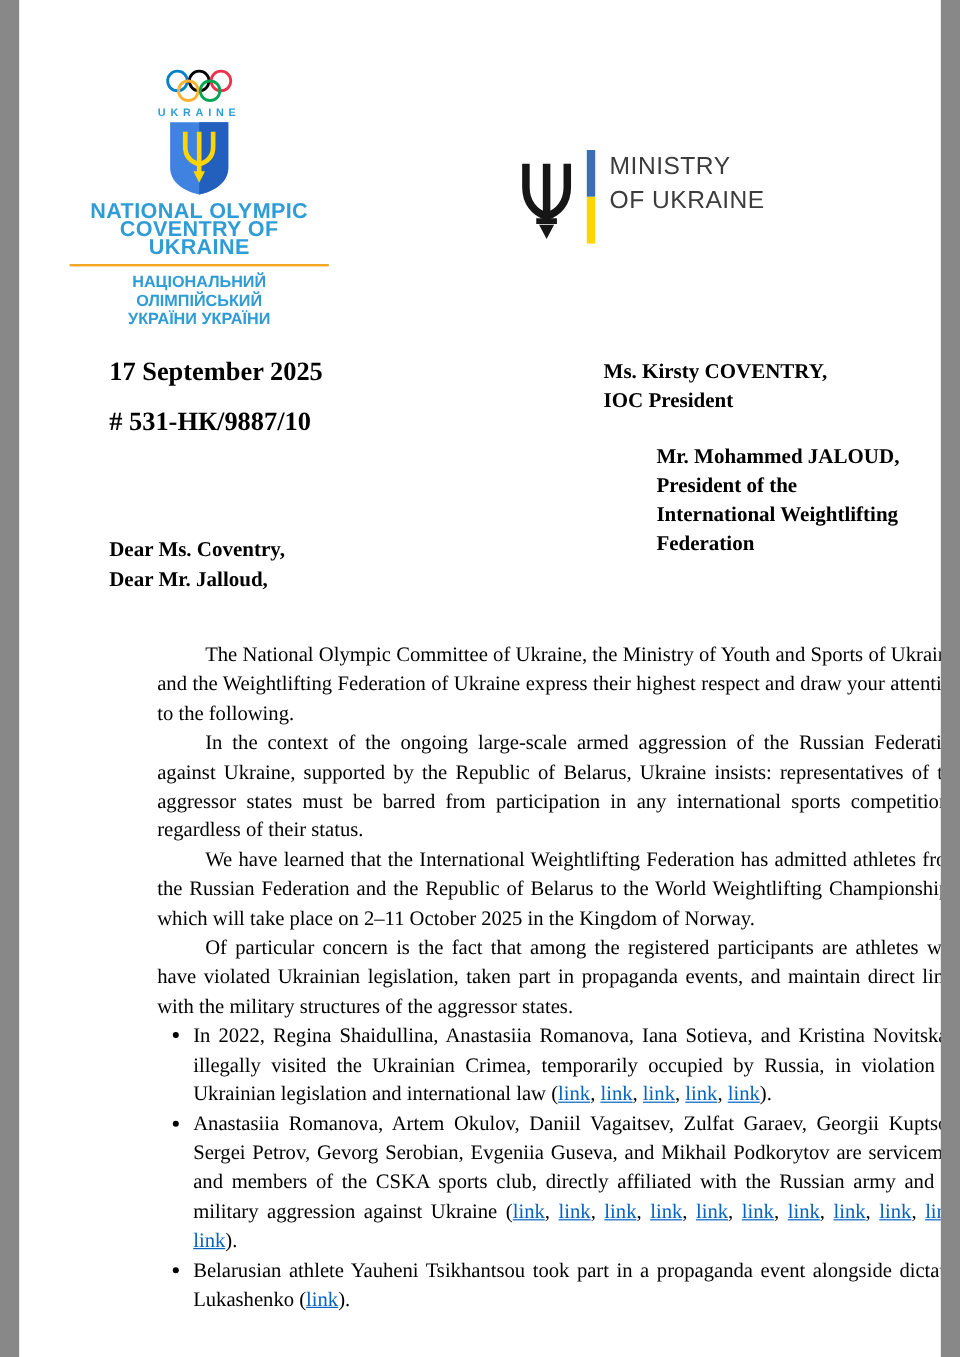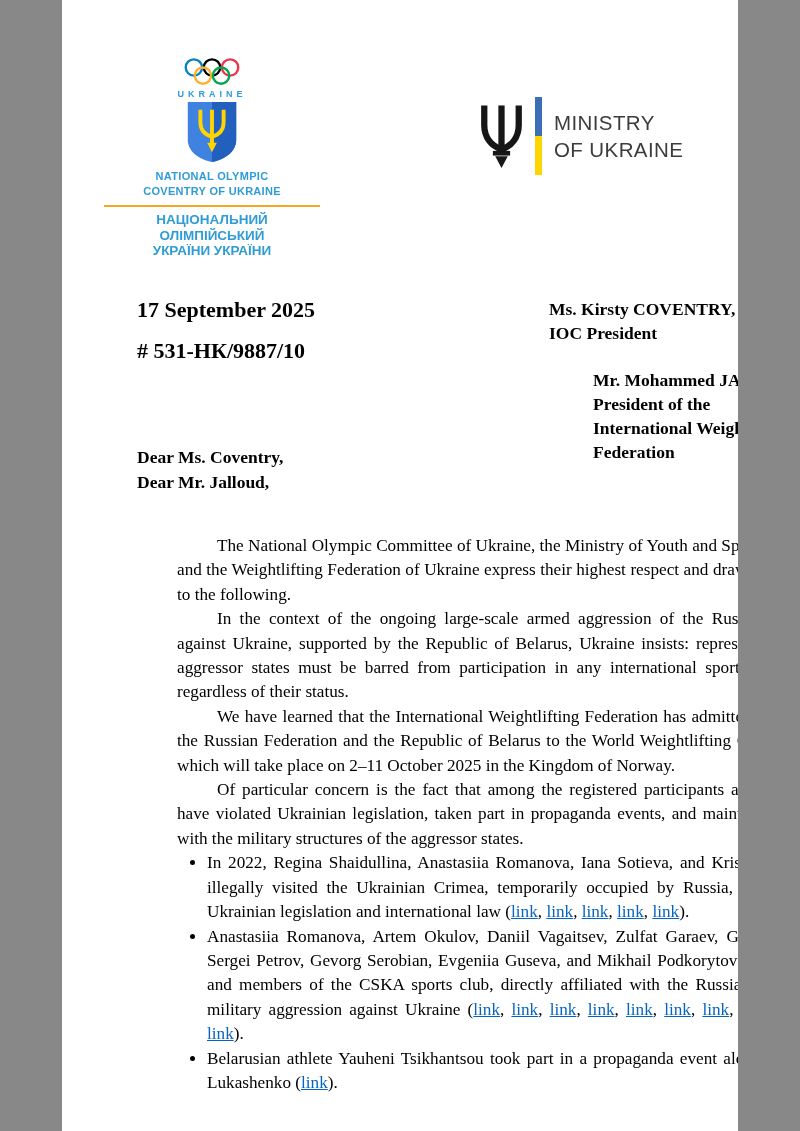--- a/index.html
+++ b/index.html
@@ -1,30 +1,30 @@
 <!DOCTYPE html>
 <html style="--link-color: #0563C1; --noc-blue: #2F9CD6; --noc-orange: #F5A623;"><head>
 <meta charset="utf-8">
 <style>
   :root { --link-color:#0563C1; --noc-blue:#2F9CD6; --noc-orange:#F5A623; }
   * { margin:0; padding:0; box-sizing:border-box; }
   body { background:#888; font-family:"Liberation Serif", serif; }
-  .page { position:relative; width:676px; height:1131px; background:#ffffff; margin:0 auto; overflow:hidden; }
+  .page { position:relative; width:768px; height:1131px; background:#ffffff; margin:0 auto; overflow:hidden; }
 
   
   .noc-logo { position:absolute; left:42px; top:56px; width:216px; text-align:center; color:var(--noc-blue); font-family:"Liberation Sans", sans-serif; }
   .noc-rings { display:block; margin:0 auto; }
   .noc-ukraine { font-size:9px; letter-spacing:4px; font-weight:bold; margin-top:1px; }
   .noc-shield { display:block; margin:2px auto 6px auto; }
-  .noc-en { font-size:11px; font-weight:bold; line-height:15px; letter-spacing:0.3px; }
+  .noc-en { font-size:18px; font-weight:bold; line-height:15px; letter-spacing:0.3px; }
   .noc-rule { height:2px; background:var(--noc-orange); margin:6px 0 5px 0; border:0; }
   .noc-uk { font-size:13.5px; font-weight:bold; line-height:15.5px; }
 
   
-  .ministry-logo { position:absolute; left:416px; top:94px; display:flex; align-items:center; }
+  .ministry-logo { position:absolute; left:416px; top:125px; display:flex; align-items:flex-start; }
   .ministry-trident { flex:0 0 auto; }
   .ministry-bar { width:7px; height:78px; margin:0 12px 0 10px; }
   .ministry-bar .bar-top { height:50%; }
   .ministry-bar .bar-bottom { height:50%; }
   .ministry-text { font-family:"Liberation Sans", sans-serif; font-size:20.5px; line-height:27.5px; color:#3c3c3c; letter-spacing:0.4px; white-space:nowrap; }
 
   
   .dateref { position:absolute; left:75px; top:297px; font-size:22px; font-weight:bold; }
   .dateref .ref { margin-top:15px; }
   .recipients { position:absolute; left:487px; top:297px; width:262px; font-size:17.5px; font-weight:bold; line-height:24px; }

